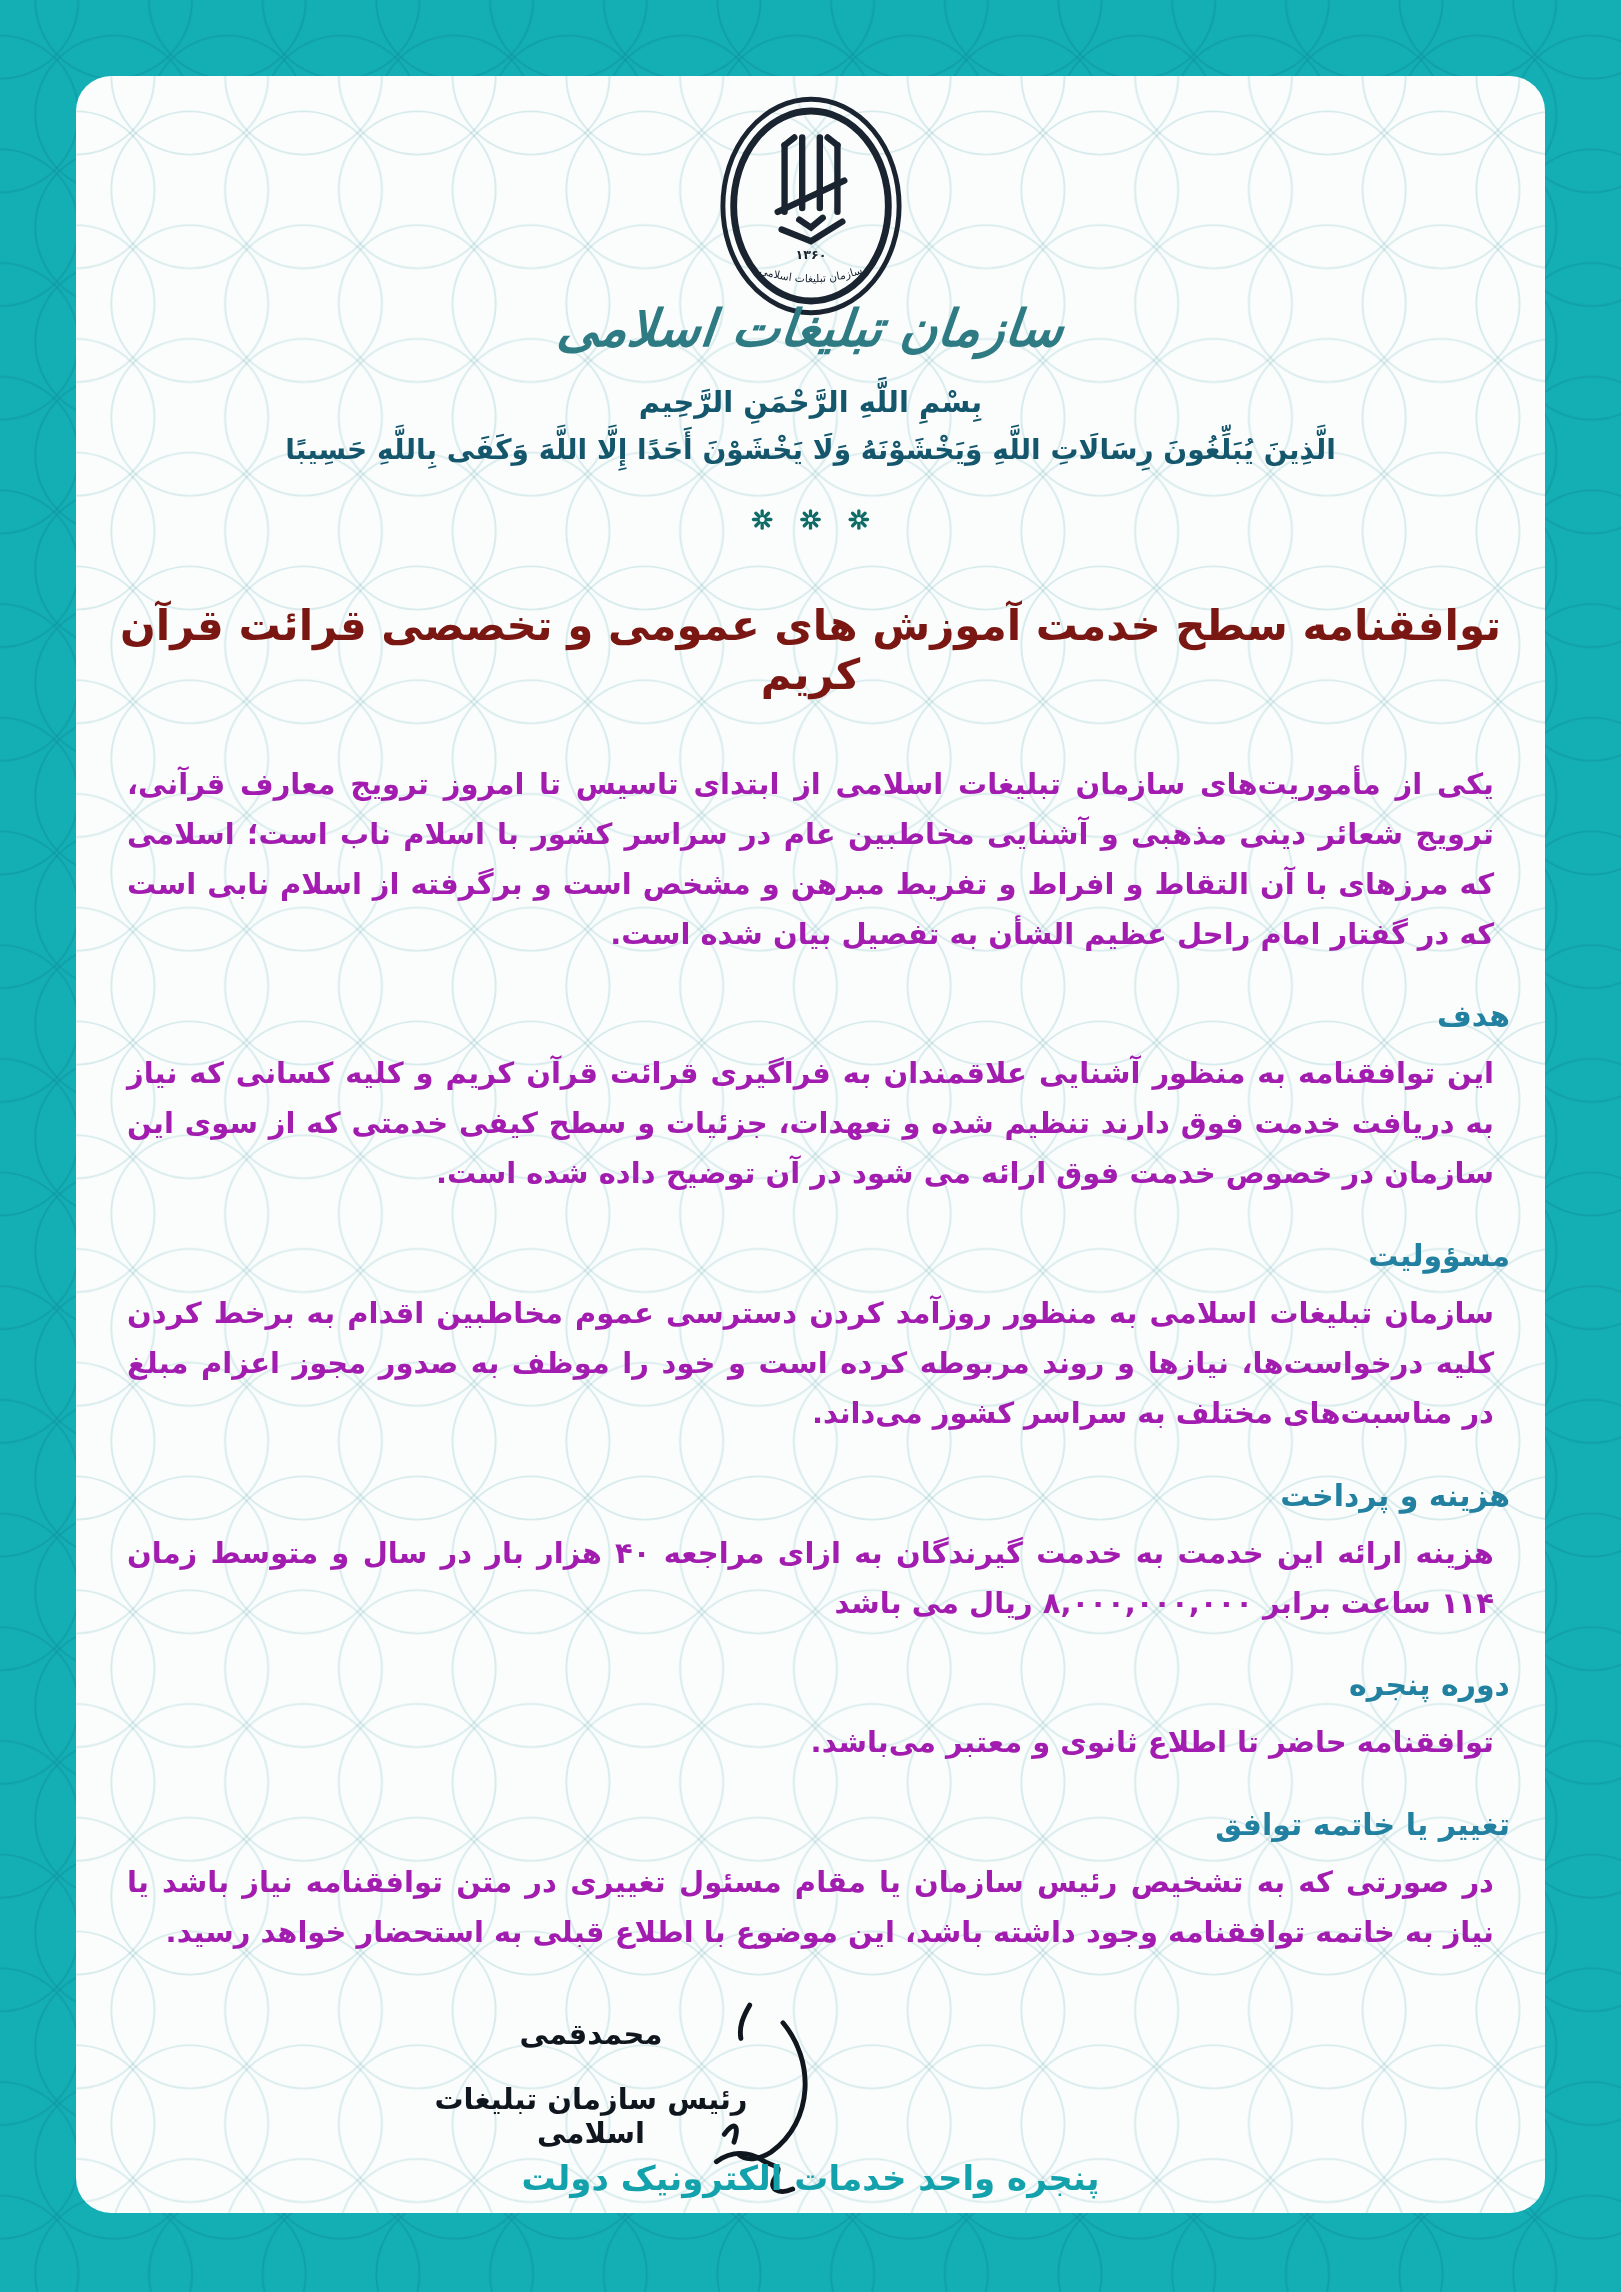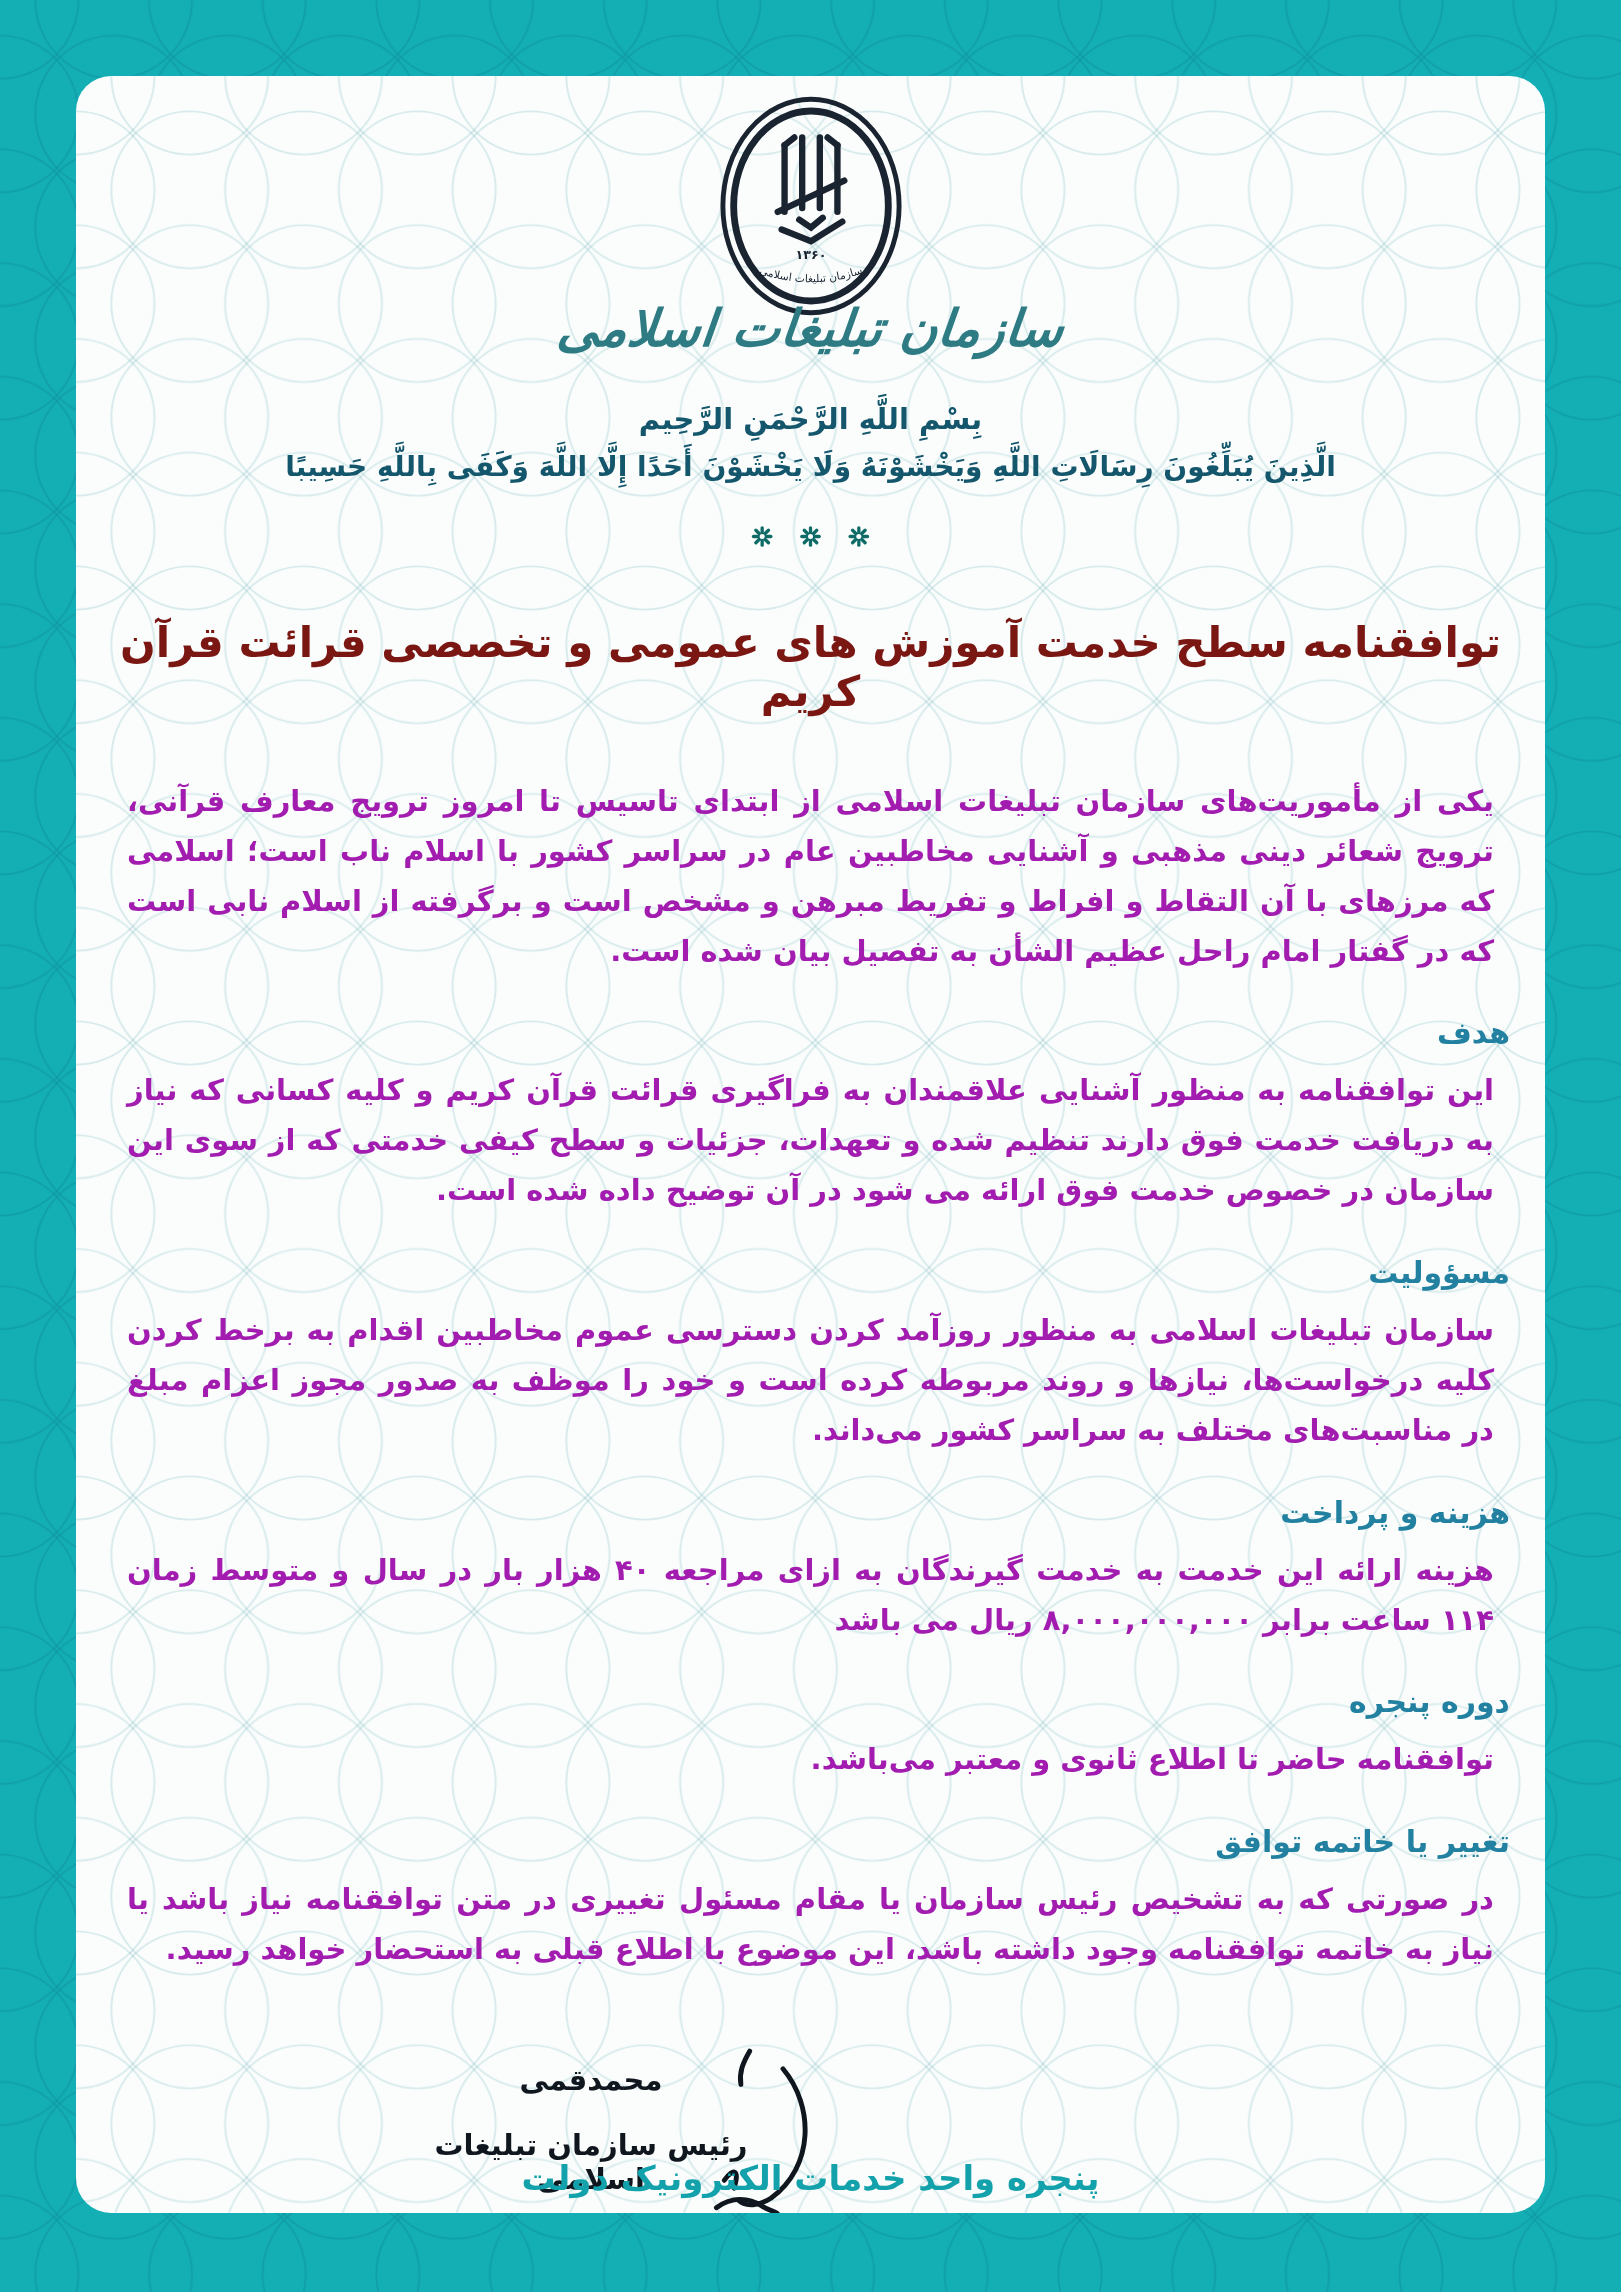--- a/index.html
+++ b/index.html
@@ -30,21 +30,21 @@
     text-align:center;
     color:#2e7b84;
     font-size:51px;
     font-weight:bold;
     font-style:italic;
     transform:skewX(-6deg);
     letter-spacing:1px;
   }
 
   .bismillah {
-    margin-top:44px; text-align:center;
+    margin-top:27px; text-align:center;
     color:#14566c; font-size:29px; font-weight:bold;
   }
   .verse {
     margin-top:13.7px; text-align:center;
     color:#14566c; font-size:28px; font-weight:bold;
   }
   .ornaments { margin-top:39px; text-align:center; }
 
   .doc-title {
     margin-top:63px;
@@ -66,21 +66,21 @@
   .section-body {
     margin:16px;
     color:#a21caf;
     font-size:29px;
     font-weight:bold;
     line-height:1.72;
     text-align:justify;
     text-align-last:right;
   }
 
-  .signature { position:relative; height:245px; margin-top:80px; }
+  .signature { position:relative; height:245px; margin-top:51px; }
   .sig-text {
     position:absolute; left:289px; top:7.8px; width:382px;
     text-align:center; color:#10161e; font-weight:bold;
   }
   .sig-name { font-size:29px; }
   .sig-role { font-size:29px; margin-top:31px; }
   .sig-scribble { position:absolute; left:578px; top:-13.7px; }
 
   .footer-line {
     position:absolute; left:0; right:0; bottom:15px;

